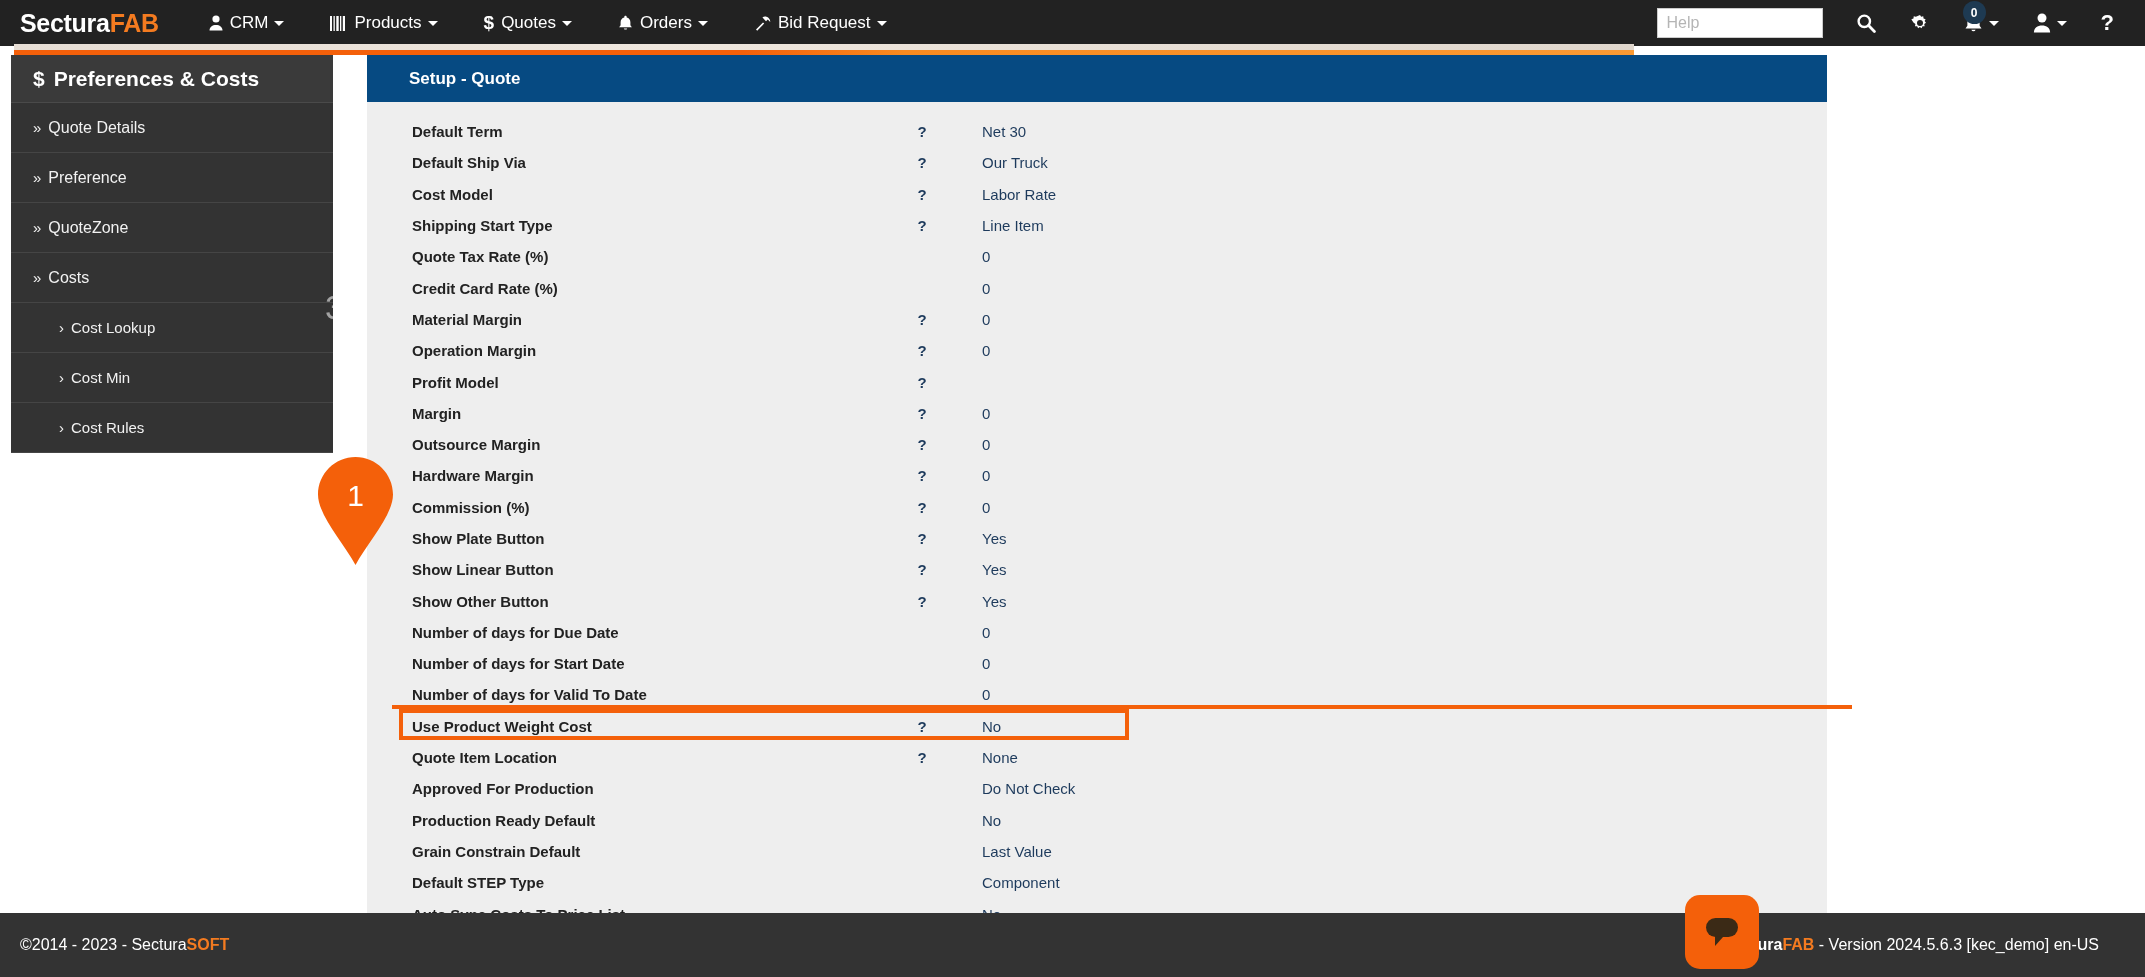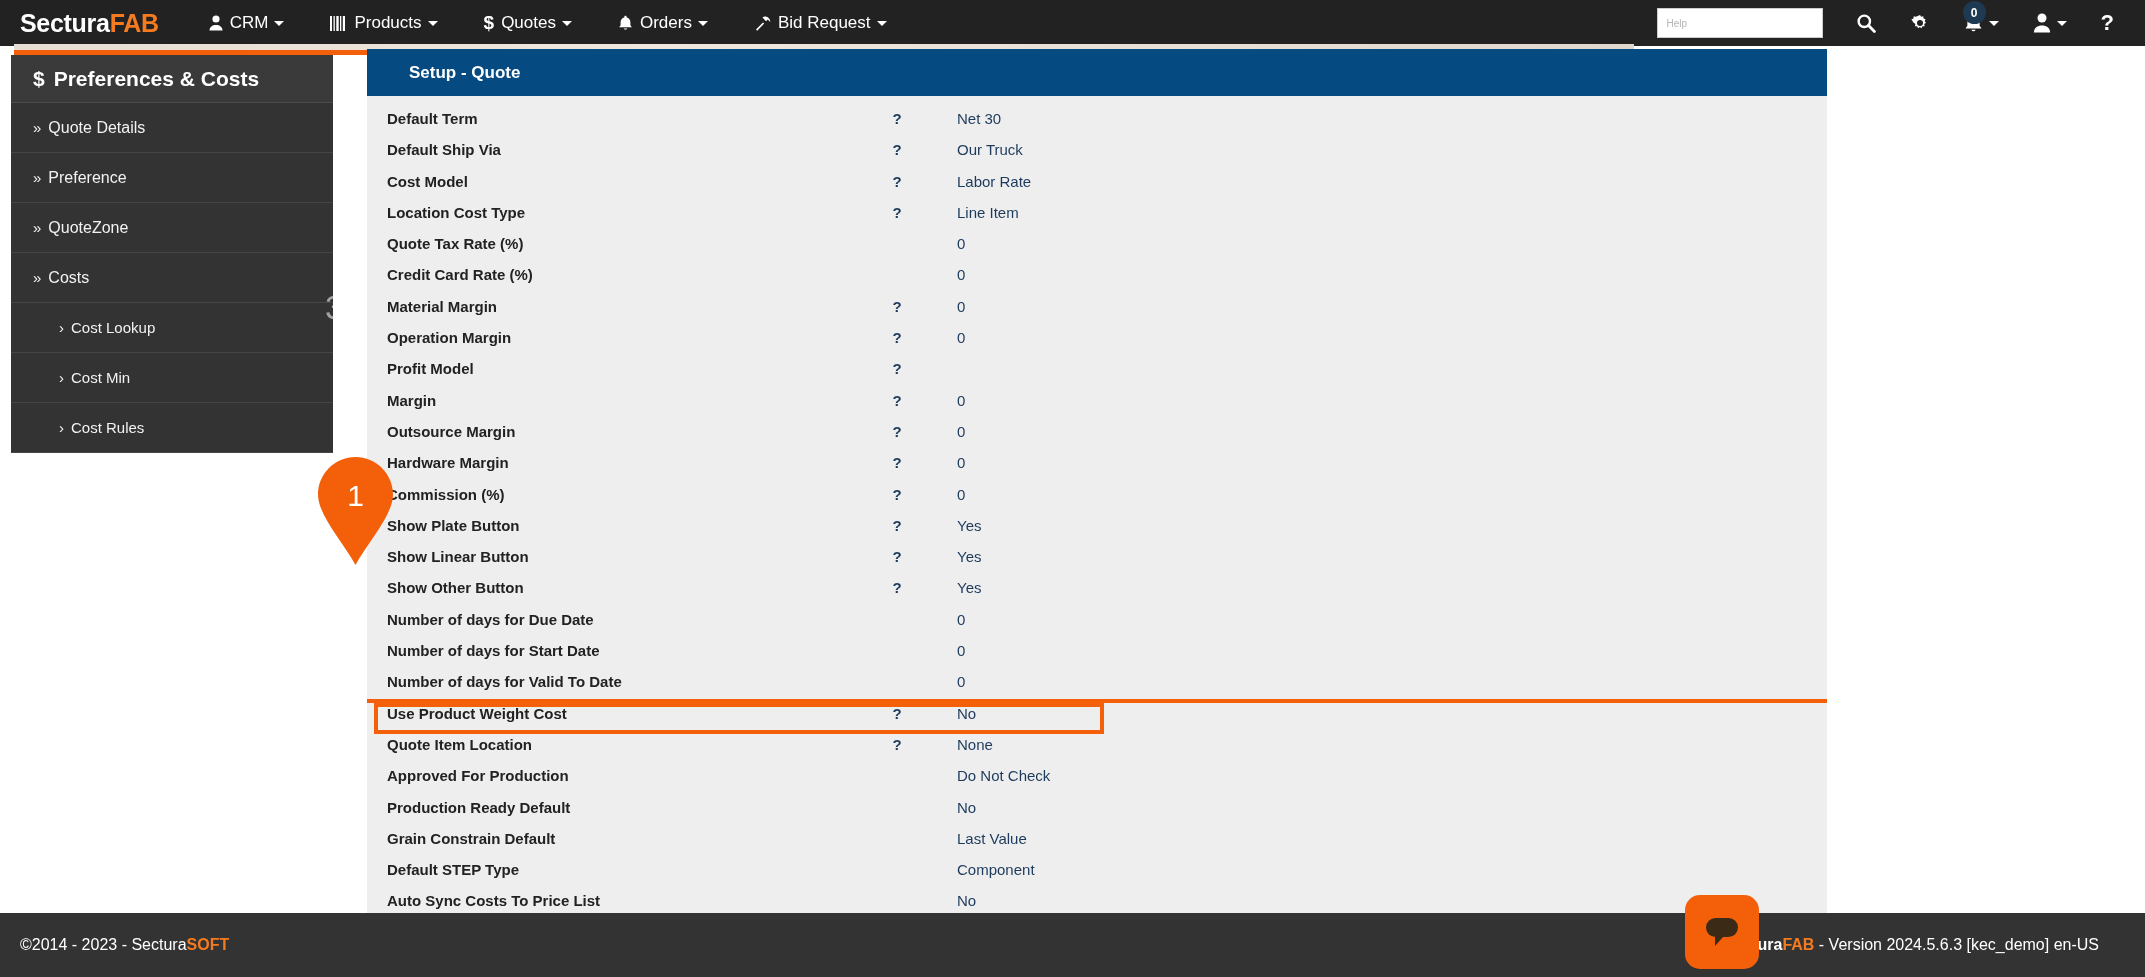--- a/index.html
+++ b/index.html
@@ -33,21 +33,21 @@
   .caret {
     display:inline-block; width:0; height:0; margin-left:6px;
     border-left:5px solid transparent; border-right:5px solid transparent;
     border-top:5px solid #fff;
   }
   .nav-right {
     margin-left:auto; display:flex; align-items:center; height:46px; padding-right:14px;
   }
   .help-input {
     width:166px; height:30px; background:#fff; border:1px solid #cccccc;
-    font-size:10px; color:#888; padding:0 9px; outline:none;
+    font-size:16px; color:#888; padding:0 9px; outline:none;
     font-family:"Liberation Sans", sans-serif;
   }
   .help-input::placeholder { color:#b5b5b5; }
   .nav-icon {
     color:#ffffff; height:46px; display:flex; align-items:center;
     padding:0 17px; cursor:pointer; position:relative; font-size:18px;
   }
   .badge {
     position:absolute; top:1px; left:16px;
     background:#1e3a52; color:#ffffff; border-radius:50%;
@@ -82,31 +82,31 @@
     height:50px; display:flex; align-items:center;
     padding:0 22px; color:#f2f2f2; font-size:16px;
     border-bottom:1px solid #454545; cursor:pointer;
     background:#333333;
   }
   .sb-item .chev { margin-right:7px; font-size:15px; color:#f2f2f2; }
   .sb-item.sub { padding-left:48px; font-size:15px; }
 
   
   .main {
-    position:absolute; top:49px; left:367px; width:1460px;
+    position:absolute; top:55px; left:367px; width:1460px;
     background:#e5e5e5;
   }
   .panel-header {
     height:47px; background:#064a82; color:#ffffff;
     display:flex; align-items:center; padding-left:42px;
     font-size:17px; font-weight:600;
   }
   .form-body { padding:14px 0 0 0; background:#eeeeee; }
   .form-row {
-    height:31.3px; display:flex; align-items:flex-start; position:relative;
+    height:31.3px; display:flex; align-items:center; position:relative;margin-left:25px;
   }
   .f-label {
     width:470px; padding-left:20px;
     font-size:15px; font-weight:bold; color:#222222;
     white-space:nowrap;
   }
   .f-help {
     width:120px; text-align:center;
     font-size:15px; font-weight:bold; color:#1d3a5c; cursor:pointer;
   }
@@ -346,21 +346,21 @@
           <div class="f-label">Default Ship Via</div>
           <div class="f-help">?</div>
           <div class="f-value">Our Truck</div>
         </div>
         <div class="form-row">
           <div class="f-label">Cost Model</div>
           <div class="f-help">?</div>
           <div class="f-value">Labor Rate</div>
         </div>
         <div class="form-row">
-          <div class="f-label">Location Cost Type</div>
+          <div class="f-label">Shipping Start Type</div>
           <div class="f-help">?</div>
           <div class="f-value">Line Item</div>
         </div>
         <div class="form-row">
           <div class="f-label">Quote Tax Rate (%)</div>
           <div class="f-help"></div>
           <div class="f-value">0</div>
         </div>
         <div class="form-row">
           <div class="f-label">Credit Card Rate (%)</div>

